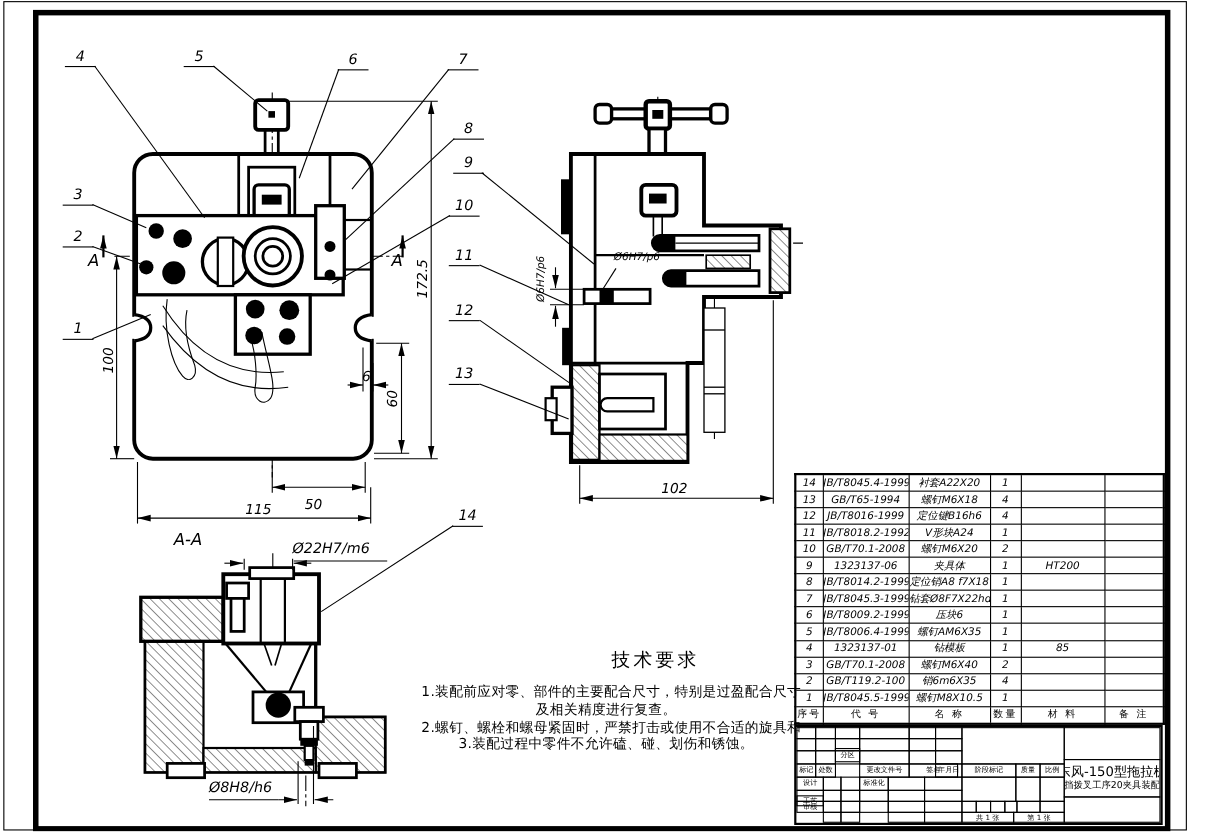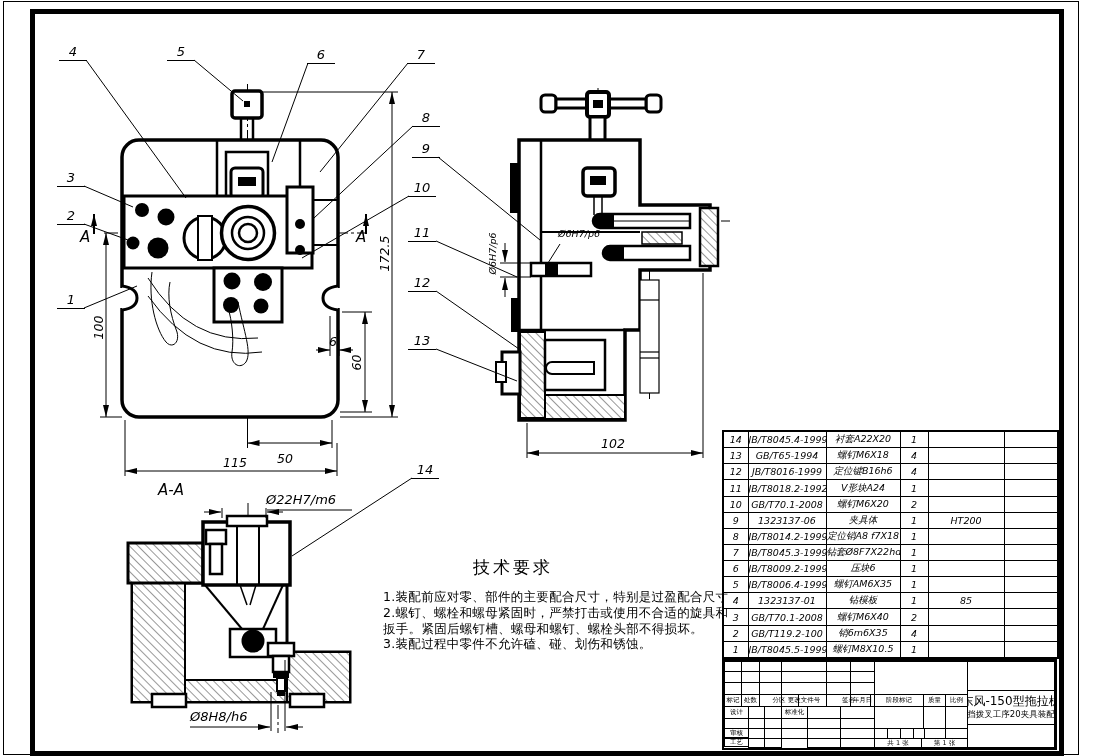--- a/index.html
+++ b/index.html
@@ -9,21 +9,21 @@
   .frame-outer{left:3px;top:1px;width:1074px;height:752px;border:1px solid #000;}
   .frame-inner{left:30px;top:9px;width:1024px;height:737px;border:5px solid #000;}
   .dim{font:italic 12.5px "DejaVu Sans","Liberation Sans",sans-serif;text-align:center;white-space:nowrap;}
   .dim.small{font-size:9.5px;}
   .rot{transform:rotate(-90deg);transform-origin:center center;}
   .balloon{width:28px;height:16px;text-align:center;border-bottom:1px solid #000;
            font:italic 13px "DejaVu Sans","Liberation Sans",sans-serif;}
   .secmark{font:italic 15px "DejaVu Sans","Liberation Sans",sans-serif;}
   .fitlbl{font:italic 13px "DejaVu Sans","Liberation Sans",sans-serif;white-space:nowrap;}
   
-  #tech{left:383px;top:556px;width:336px;}
+  #tech{left:383px;top:588px;width:336px;text-align:center;}
   #tech .tech-title{margin-left:90px;font-size:17px;letter-spacing:3px;margin-bottom:10px;}
   #tech .tech-line{font-size:12.5px;line-height:15.8px;white-space:nowrap;letter-spacing:0.3px;}
   
   #bom{left:722px;top:430px;width:335px;height:229px;}
   #bom table{width:335px;height:229px;border-collapse:collapse;table-layout:fixed;}
   #bom td{border:1px solid #000;font:italic 9.5px "DejaVu Sans","Liberation Sans",sans-serif;
           text-align:center;padding:0;overflow:hidden;white-space:nowrap;}
   #bom table{border:2px solid #000;}
   #bom tr.hdr td{font-style:normal;font-size:9px;letter-spacing:2px;}
   
@@ -296,22 +296,22 @@
   <span class="abs dim" style="left:205px;top:455px;width:60px">115</span>
   <span class="abs dim" style="left:593px;top:436px;width:40px">102</span>
   <span class="abs dim small rot" style="left:463px;top:248px;width:58px">Ø6H7/p6</span>
   <span class="abs dim small" style="left:550px;top:228px;width:58px">Ø6H7/p6</span>
   <span class="abs fitlbl" style="left:266px;top:492px">Ø22H7/m6</span>
   <span class="abs fitlbl" style="left:190px;top:709px">Ø8H8/h6</span>
 
   <div id="tech" class="abs">
     <div class="tech-title">技术要求</div>
     <div class="tech-line">1.装配前应对零、部件的主要配合尺寸，特别是过盈配合尺寸</div>
+    <div class="tech-line">及相关精度进行复查。</div>
     <div class="tech-line">2.螺钉、螺栓和螺母紧固时，严禁打击或使用不合适的旋具和</div>
-    <div class="tech-line">扳手。紧固后螺钉槽、螺母和螺钉、螺栓头部不得损坏。</div>
     <div class="tech-line">3.装配过程中零件不允许磕、碰、划伤和锈蚀。</div>
   </div>
 
   <div id="bom" class="abs">
     <table>
       <colgroup>
           <col style="width:25px">
           <col style="width:78px">
           <col style="width:74px">
           <col style="width:28px">
@@ -423,20 +423,28 @@
             <td></td>
             <td></td>
           </tr>
       <tr>
             <td>1</td>
             <td>JB/T8045.5-1999</td>
             <td>螺钉M8X10.5</td>
             <td>1</td>
             <td></td>
             <td></td>
+          </tr>
+      <tr class="hdr">
+            <td>序号</td>
+            <td>代  号</td>
+            <td>名  称</td>
+            <td>数量</td>
+            <td>材  料</td>
+            <td>备  注</td>
           </tr>
     </tbody>
       </table>
   </div>
 
   <div id="tblock" class="abs">
 
     <div class="cell" style="left:0;top:0;width:18px;height:11px"></div>
       <div class="cell" style="left:17px;top:0;width:19px;height:11px"></div>
       <div class="cell" style="left:35px;top:0;width:23px;height:11px"></div>
@@ -451,21 +459,21 @@
       <div class="cell" style="left:126px;top:10px;width:25px;height:12px"></div>
     <div class="cell" style="left:0;top:21px;width:18px;height:13px"></div>
       <div class="cell" style="left:17px;top:21px;width:19px;height:13px"></div>
       <div class="cell" style="left:35px;top:21px;width:23px;height:13px"></div>
       <div class="cell" style="left:57px;top:21px;width:46px;height:13px"></div>
       <div class="cell" style="left:102px;top:21px;width:25px;height:13px"></div>
       <div class="cell" style="left:126px;top:21px;width:25px;height:13px"></div>
 
     <div class="cell" style="left:0;top:33px;width:18px;height:13px">标记</div>
     <div class="cell" style="left:17px;top:33px;width:19px;height:13px">处数</div>
-    <div class="cell" style="left:35px;top:33px;width:40px;height:13px">分区</div>
+    <div class="cell" style="left:35px;top:19px;width:23px;height:13px">分区</div>
     <div class="cell" style="left:57px;top:33px;width:46px;height:13px">更改文件号</div>
     <div class="cell" style="left:102px;top:33px;width:45px;height:13px">签名</div>
     <div class="cell" style="left:126px;top:33px;width:25px;height:13px">年月日</div>
 
     <div class="cell" style="left:0;top:45px;width:25px;height:13px">设计</div>
     <div class="cell" style="left:24px;top:45px;width:17px;height:13px"></div>
       <div class="cell" style="left:40px;top:45px;width:18px;height:13px"></div>
     <div class="cell" style="left:57px;top:45px;width:27px;height:13px">标准化</div>
     <div class="cell" style="left:83px;top:45px;width:34px;height:13px"></div>
       <div class="cell" style="left:116px;top:45px;width:35px;height:13px"></div>
@@ -477,21 +485,21 @@
       <div class="cell" style="left:83px;top:57px;width:34px;height:11px"></div>
       <div class="cell" style="left:116px;top:57px;width:35px;height:11px"></div>
 
     <div class="cell" style="left:0;top:67px;width:25px;height:11px">审核</div>
     <div class="cell" style="left:24px;top:67px;width:17px;height:11px"></div>
       <div class="cell" style="left:40px;top:67px;width:18px;height:11px"></div>
       <div class="cell" style="left:57px;top:67px;width:27px;height:11px"></div>
       <div class="cell" style="left:83px;top:67px;width:34px;height:11px"></div>
       <div class="cell" style="left:116px;top:67px;width:35px;height:11px"></div>
 
-    <div class="cell" style="left:0;top:76px;width:25px;height:10px">工艺</div>
+    <div class="cell" style="left:0;top:62px;width:25px;height:10px">工艺</div>
     <div class="cell" style="left:24px;top:77px;width:17px;height:10px"></div>
       <div class="cell" style="left:40px;top:77px;width:18px;height:10px"></div>
     <div class="cell" style="left:57px;top:95px;width:26px;height:10px">批准</div>
     <div class="cell" style="left:83px;top:77px;width:34px;height:10px"></div>
       <div class="cell" style="left:116px;top:77px;width:35px;height:10px"></div>
 
     <div class="cell" style="left:150px;top:0;width:94px;height:34px"></div>
     <div class="cell" style="left:150px;top:33px;width:50px;height:13px">阶段标记</div>
     <div class="cell" style="left:199px;top:33px;width:23px;height:13px">质量</div>
     <div class="cell" style="left:221px;top:33px;width:23px;height:13px">比例</div>

